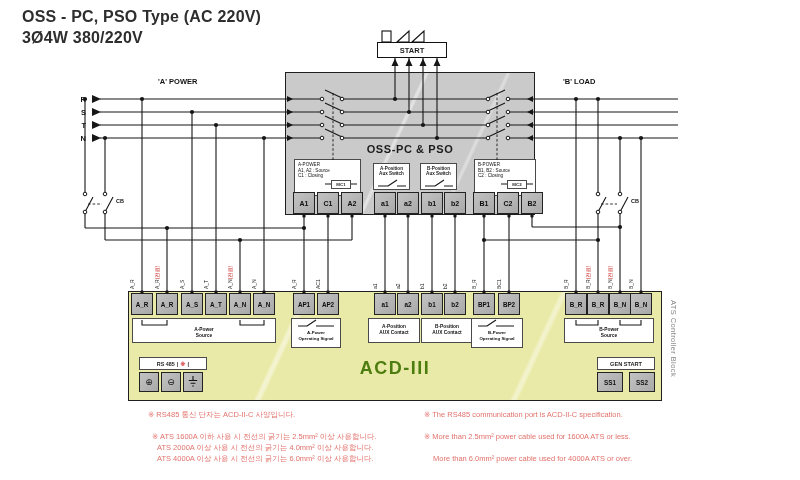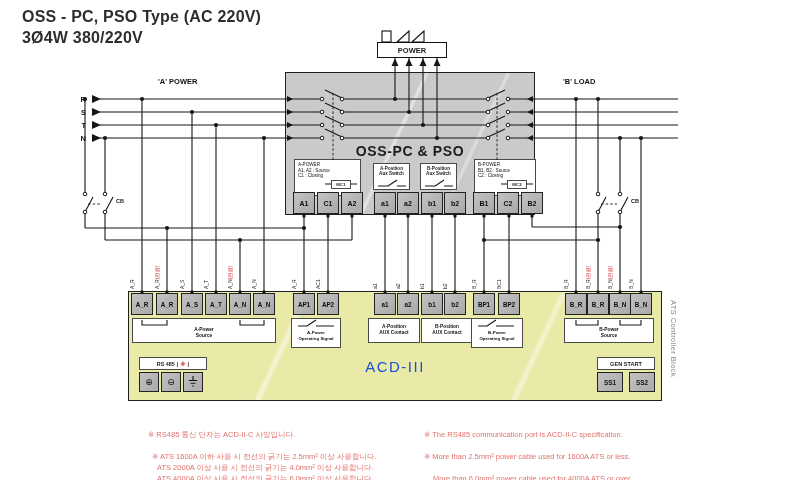--- a/index.html
+++ b/index.html
@@ -9,56 +9,56 @@
   .title{font-size:16px;font-weight:bold;color:#2e2e2e;letter-spacing:.2px;}
   .pwr{font-size:7.5px;font-weight:bold;color:#111;text-align:right;}
   .phase{font-size:7.5px;font-weight:bold;color:#111;width:14px;}
   .graybox{background:
      linear-gradient(115deg,rgba(255,255,255,0) 0 44%,rgba(255,255,255,.45) 44.6% 45.2%,rgba(255,255,255,0) 45.8% 70%,rgba(255,255,255,.35) 70.6% 71.2%,rgba(255,255,255,0) 71.8%),#cacaca;
      border:1.5px solid #1f1f1f;box-sizing:border-box;}
   .yellowbox{background:
      linear-gradient(115deg,rgba(255,255,255,0) 0 30%,rgba(255,255,255,.45) 30.5% 31%,rgba(255,255,255,0) 31.5% 74%,rgba(255,255,255,.4) 74.5% 75%,rgba(255,255,255,0) 75.5%),#eaeaa8;
      border:1.5px solid #1f1f1f;box-sizing:border-box;}
   .whitebox{position:absolute;background:#fff;border:1px solid #4a4a4a;box-sizing:border-box;}
-  .ossname{font-size:14px;font-weight:bold;letter-spacing:.6px;text-align:center;}
+  .ossname{font-size:11px;font-weight:bold;letter-spacing:.6px;text-align:center;}
   .info{font-size:4.6px;line-height:5.6px;color:#111;padding:2px 0 0 3px;}
   .coillbl{font-size:4.4px;font-weight:bold;text-align:center;line-height:8px;}
   .auxtxt{font-size:4.6px;font-weight:bold;text-align:center;line-height:5.4px;padding-top:2px;}
   .gterm,.term{position:absolute;width:22px;height:22px;box-sizing:border-box;
      background:linear-gradient(135deg,#c2c2c2,#b6b6b6 50%,#a8a8a8);border:1px solid #222;
      display:flex;align-items:center;justify-content:center;font-weight:bold;color:#0d0d0d;}
   .gterm{font-size:7px;}
   .term{font-size:6.3px;}
   .cap{font-size:4.8px;font-weight:bold;text-align:center;line-height:6px;color:#111;}
   .wlabel{position:absolute;font-size:5px;height:6px;line-height:6px;color:#222;white-space:nowrap;
      transform:rotate(-90deg);transform-origin:0 100%;}
   .redtxt{color:#cc2222;}
   .cb{position:absolute;font-size:5.5px;font-weight:bold;color:#111;}
-  .acdname{font-size:15px;font-weight:normal;letter-spacing:1.5px;text-align:center;color:#1d4ed8;}
+  .acdname{font-size:18px;font-weight:bold;letter-spacing:1.5px;text-align:center;color:#4d7c0f;}
   .sidelabel{position:absolute;font-size:7.5px;color:#858585;letter-spacing:.4px;white-space:nowrap;
      transform:rotate(90deg);transform-origin:0 0;}
-  .note{position:absolute;font-size:7.5px;color:#e2726c;white-space:nowrap;line-height:9px;margin-top:20px;}
+  .note{position:absolute;font-size:7.5px;color:#e2726c;white-space:nowrap;line-height:9px;}
   .rs485lbl{display:flex;align-items:center;justify-content:center;gap:2px;font-size:5.4px;font-weight:bold;}
   .genlbl{display:flex;align-items:center;justify-content:center;font-size:5.6px;font-weight:bold;}
   .symterm{position:absolute;width:20px;height:20px;box-sizing:border-box;
      background:linear-gradient(135deg,#c2c2c2,#a9a9a9);border:1px solid #222;
      display:flex;align-items:center;justify-content:center;font-size:9px;color:#111;}
   svg.wires{position:absolute;left:0;top:0;pointer-events:none;}
 </style>
 </head>
 <body>
 
 <div id="stage">
 
   <div class="abs title" style="left:22px;top:8px">OSS - PC, PSO Type (AC 220V)</div>
   <div class="abs title" style="left:22px;top:29px">3Ø4W 380/220V</div>
 
   <div class="abs graybox" style="left:285px;top:72px;width:250px;height:143px"></div>
   <div class="abs yellowbox" style="left:128px;top:291px;width:534px;height:110px"></div>
-  <div class="abs" style="left:377px;top:42px;width:70px;height:16px;background:#fff;border:1.3px solid #111;box-sizing:border-box;display:flex;align-items:center;justify-content:center;font-size:7.5px;font-weight:bold">POWER</div>
+  <div class="abs" style="left:377px;top:42px;width:70px;height:16px;background:#fff;border:1.3px solid #111;box-sizing:border-box;display:flex;align-items:center;justify-content:center;font-size:7.5px;font-weight:bold">START</div>
 
   <div class="abs pwr" style="left:158px;top:77px">'A' POWER</div>
   <div class="abs pwr" style="left:563px;top:77px">'B' LOAD</div>
   <div class="abs phase" style="left:72px;top:95px;text-align:right">R</div>
   <div class="abs phase" style="left:72px;top:108px;text-align:right">S</div>
   <div class="abs phase" style="left:72px;top:121px;text-align:right">T</div>
   <div class="abs phase" style="left:72px;top:134px;text-align:right">N</div>
   <div class="abs phase" style="left:694px;top:95px">R</div>
   <div class="abs phase" style="left:694px;top:108px">S</div>
   <div class="abs phase" style="left:694px;top:121px">T</div>

